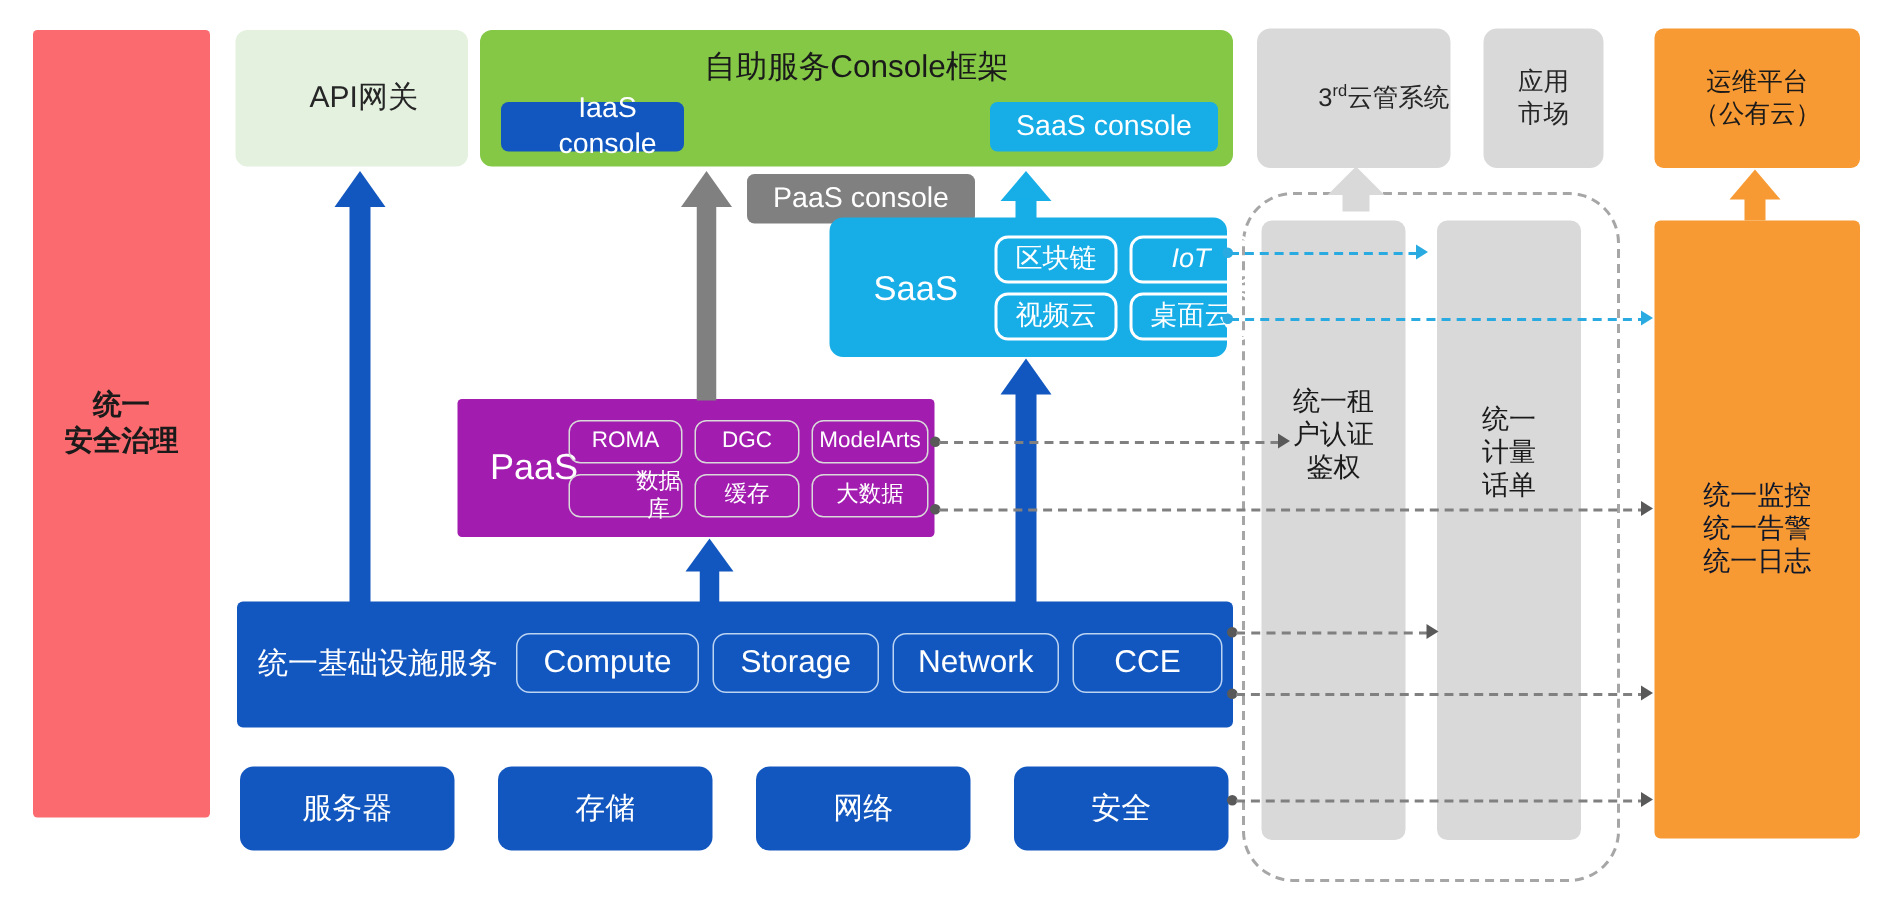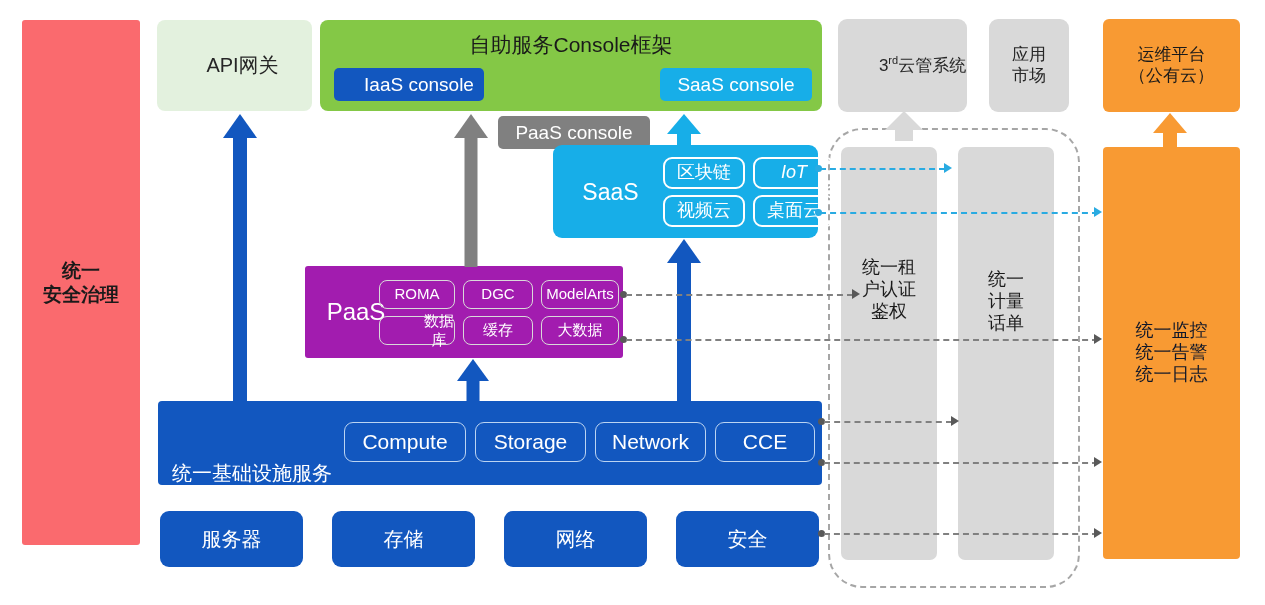--- a/index.html
+++ b/index.html
@@ -159,21 +159,20 @@
     border-radius: 4px;
     display: block;
   }
   .infra-label {
     position: absolute;
     left: 14px;
     top: 50%;
     transform: translateY(-50%);
     color: #ffffff;
     font-size: 20px;
-    margin-top: 30px;
   }
   .pill-blue {
     position: absolute;
     box-sizing: border-box;
     display: flex;
     align-items: center;
     justify-content: center;
     border: 1.5px solid #BBD4F2;
     border-radius: 9px;
     color: #ffffff;
@@ -277,21 +276,21 @@
       <div>安全治理</div>
     </div>
   </div>
 
   <div class="box apigw" style="left:157px; top:20px; width:155px; height:91px;padding-left:16px;">
     <span>API网关</span>
   </div>
 
   <div class="box console-frame" style="left:320px; top:20px; width:502px; height:91px;">
     <div class="console-title">自助服务Console框架</div>
-    <div class="chip chip-iaas" style="left:14px; top:48px; width:150px;padding-left:20px;">
+    <div class="chip chip-iaas" style="left:14px; top:48px; width:122px;padding-left:20px;">
       <span>IaaS console</span>
     </div>
     <div class="chip chip-paas" style="left:178px; top:48px; width:152px;">
       <span>PaaS console</span>
     </div>
     <div class="chip chip-saas" style="left:340px; top:48px; width:152px;">
       <span>SaaS console</span>
     </div>
   </div>
 

